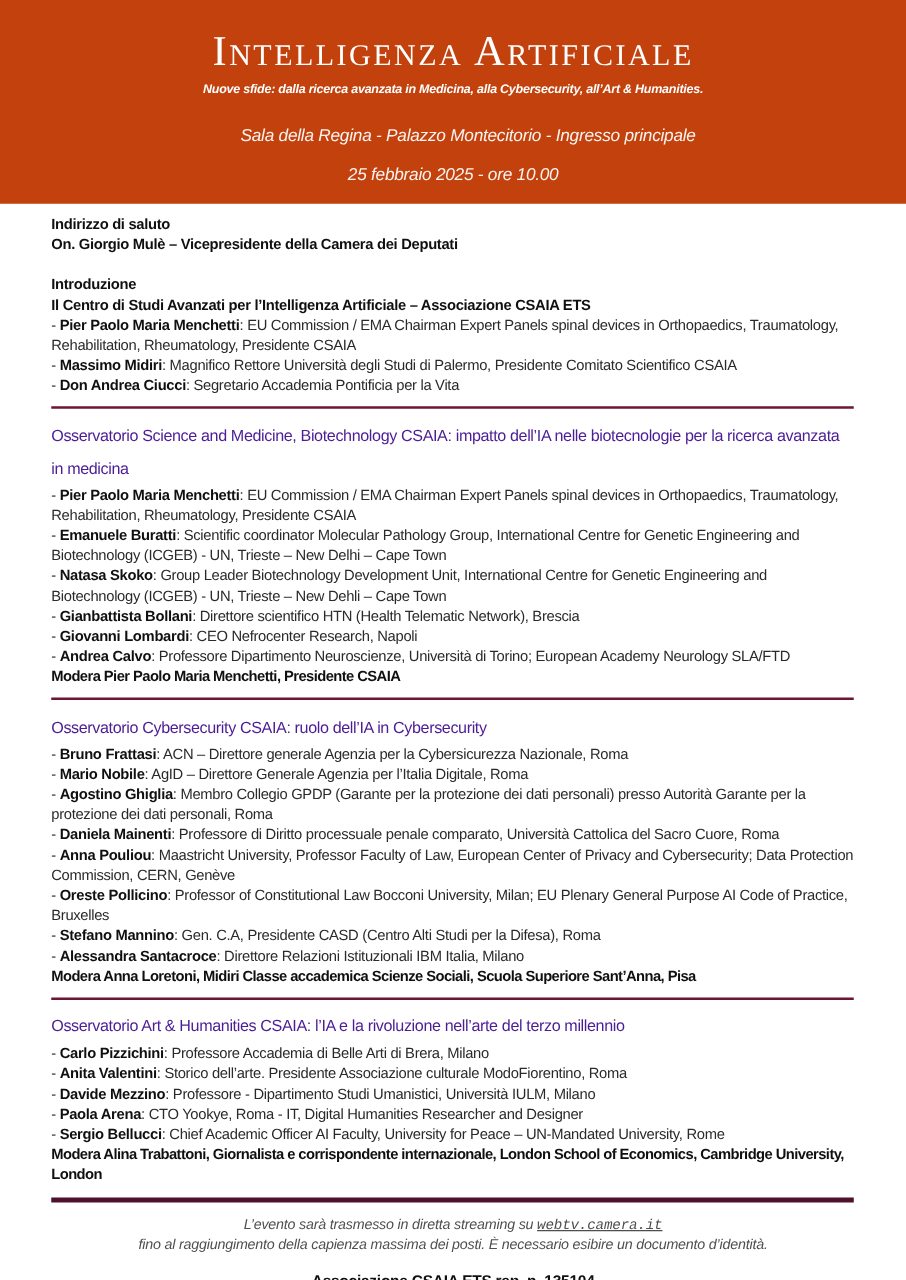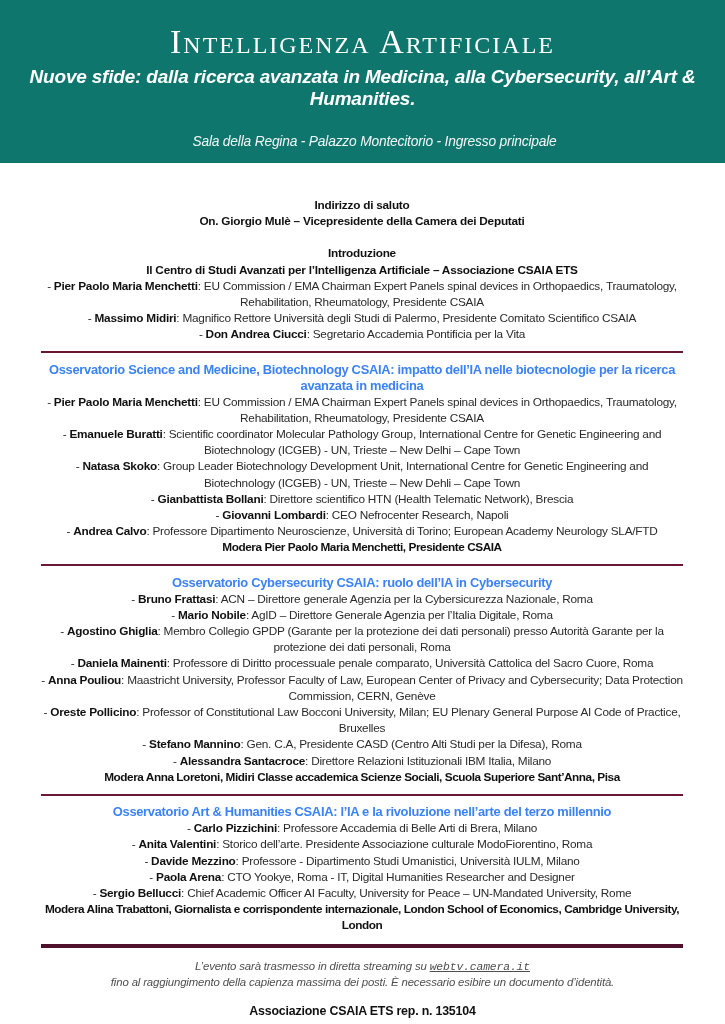--- a/index.html
+++ b/index.html
@@ -3,52 +3,52 @@
 <meta charset="utf-8">
 <style>
   * { box-sizing: border-box; }
   html, body { margin: 0; padding: 0; background: #ffffff; }
   .page {
     width: 725px; height: 1024px; margin: 0 auto; background: #ffffff;
     overflow: hidden; font-family: "Liberation Sans", "DejaVu Sans", sans-serif;
   }
   
   .hero {
-    background: #0f766e; color: #ffffff; text-align: center;
+    background: #c2410c; color: #ffffff; text-align: center;
     height: 163px; padding-top: 24px;
   }
   .hero-title {
     margin: 0; font-family: "Liberation Serif", "DejaVu Serif", serif;
     font-variant: small-caps; font-weight: 400; font-size: 34px;
     letter-spacing: 2px; line-height: 1.05;
   }
   .hero-subtitle {
     margin: 6px 0 0; font-weight: bold; font-style: italic;
-    font-size: 19px; letter-spacing: -0.2px;
+    font-size: 10px; letter-spacing: -0.2px;
   }
   .hero-venue {
     margin: 24px 0 0; font-style: italic; font-size: 13.8px;
     opacity: 0.94; letter-spacing: -0.2px; padding-left: 24px;
   }
   .hero-datetime {
     margin: 16px 0 0; font-style: italic; font-size: 13.8px;
     opacity: 0.94; letter-spacing: -0.2px;
   }
   
   .content {
-    padding: 34px 42px 0 41px; color: #2a2a2a;
-    font-size: 11.8px; line-height: 16.2px; letter-spacing: -0.24px; text-align: center;
+    padding: 8px 42px 0 41px; color: #2a2a2a;
+    font-size: 11.8px; line-height: 16.2px; letter-spacing: -0.24px;
   }
   .content p { margin: 0; }
   .heading-line { font-weight: bold; color: #101010; }
   .block-opening { margin-bottom: 16px; }
   hr.rule { border: 0; border-top: 2.6px solid #6D1536; margin: 8.5px 0; }
   .session-title {
-    font-weight: bold; color: #3b82f6; font-size: 12.9px;
-    line-height: 16px; letter-spacing: -0.3px;
+    font-weight: normal; color: #4c1d95; font-size: 12.9px;
+    line-height: 26px; letter-spacing: -0.3px;
   }
   .speaker-name { font-weight: bold; color: #101010; }
   .moderator { font-weight: bold; color: #101010; letter-spacing: -0.45px; }
   
   hr.footer-rule { border: 0; border-top: 4.5px solid #4F102D; margin: 10px 42px 11px 41px; }
   .footer {
     text-align: center; color: #4e4e4e; font-style: italic;
     font-size: 11.4px; line-height: 15.6px; letter-spacing: -0.15px;
   }
   .footer p { margin: 0; }

